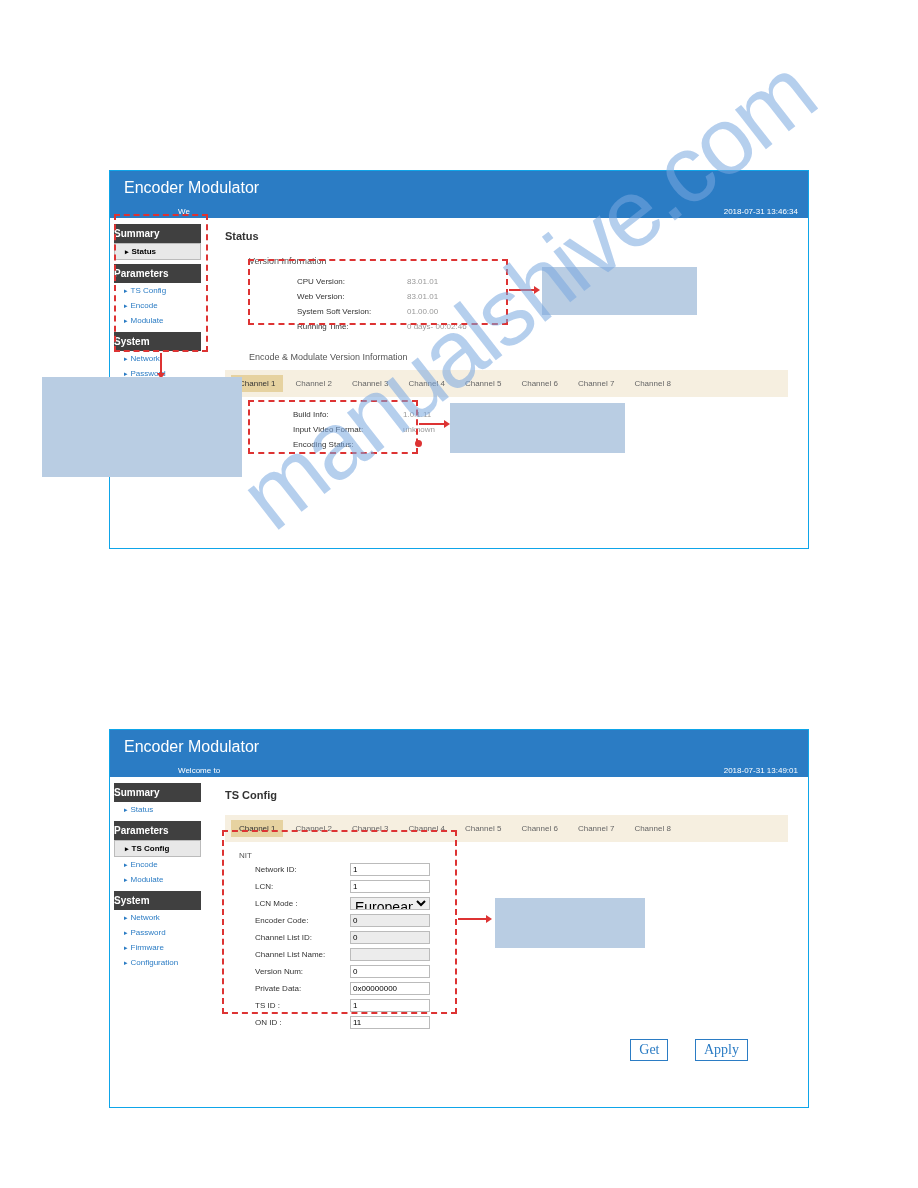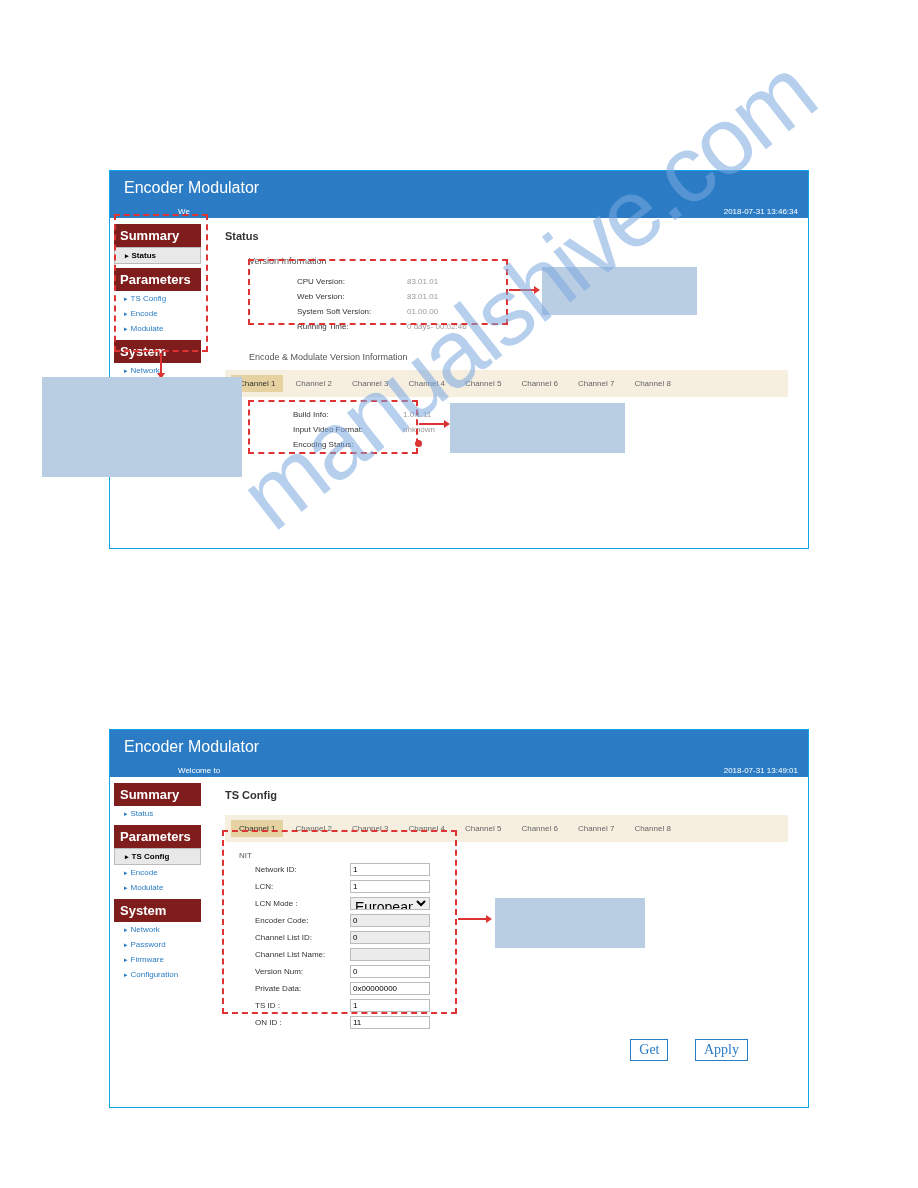--- a/index.html
+++ b/index.html
@@ -50,25 +50,25 @@
   }
   .sidebar {
     width: 95px;
     background: #fff;
     padding: 6px 4px;
   }
   .side-section {
     margin-bottom: 4px;
   }
   .side-header {
-    background: #7f1d1d;
+    background: #404040;
     color: #fff;
     font-weight: bold;
-    font-size: 13px;
-    padding: 4px 6px;
+    font-size: 10px;
+    padding: 4px 0;
   }
   .side-item {
     padding: 3px 4px 3px 10px;
     color: #2b7cc4;
     font-size: 8px;
     background: #fff;
   }
   .side-item.active {
     background: #e8e8e8;
     border: 1px solid #bbb;

